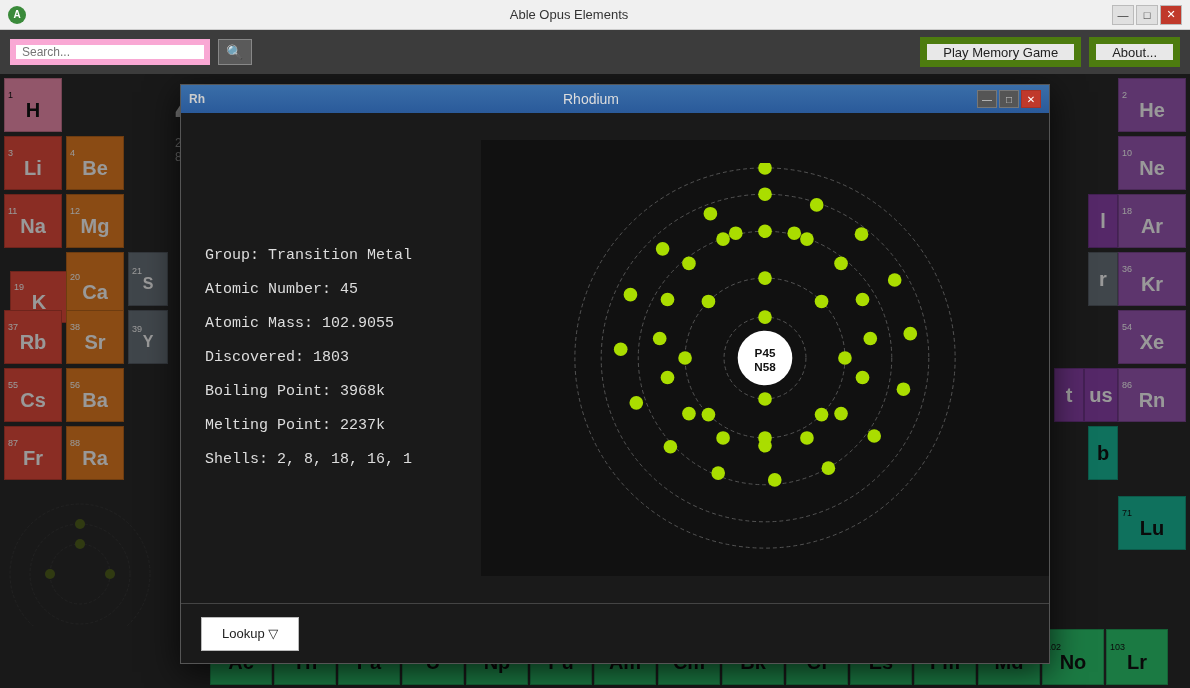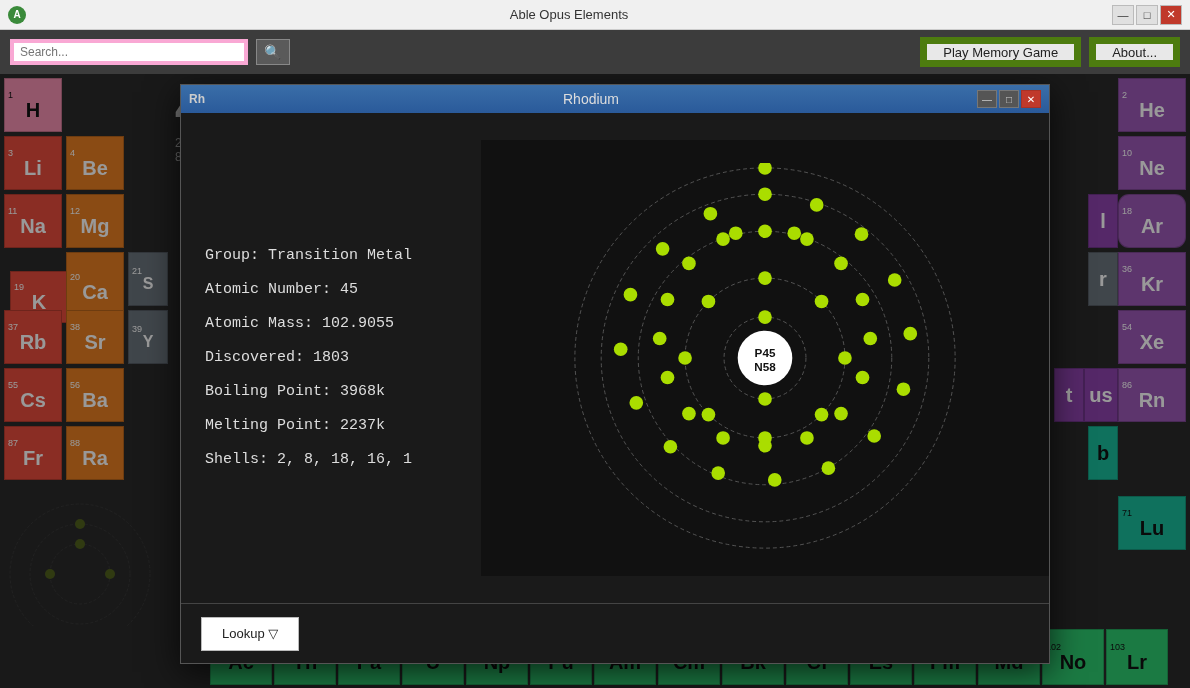--- a/index.html
+++ b/index.html
@@ -52,24 +52,24 @@
     
     .toolbar {
       height: 44px;
       background: #3c3c3c;
       display: flex;
       align-items: center;
       padding: 0 10px;
       gap: 8px;
     }
     .search-input {
-      width: 238px;
+      width: 200px;
       height: 26px;
       background: white;
-      border: 4px solid #f9a8d4;
+      border: 6px solid #f9a8d4;
       padding: 1px 6px;
       font-size: 12px;
       outline: none;
     }
     .search-btn {
       width: 34px; height: 26px;
       background: #5a5a5a;
       border: 1px solid #888;
       cursor: pointer;
       display: flex; align-items: center; justify-content: center;
@@ -350,21 +350,21 @@
     <span class="num">11</span>
     <span class="sym">Na</span>
   </div>
   <div class="el alkaline" style="left:66px; top:120px; width:58px; height:54px;">
     <span class="num">12</span>
     <span class="sym">Mg</span>
   </div>
   <div class="el halogen" style="right:72px; top:120px; width:30px; height:54px; font-size:14px;">
     <span class="sym">l</span>
   </div>
-  <div class="el noble" style="right:4px; top:120px; width:68px; height:54px;border-radius:11px;">
+  <div class="el noble" style="right:4px; top:120px; width:68px; height:54px;">
     <span class="num">18</span>
     <span class="sym">Ar</span>
   </div>
 
   <div class="el alkali" style="left:10px; top:178px; width:58px; height:52px;margin-top:19px;">
     <span class="num">19</span>
     <span class="sym">K</span>
   </div>
   <div class="el alkaline" style="left:66px; top:178px; width:58px; height:70px;">
     <span class="num">20</span>

